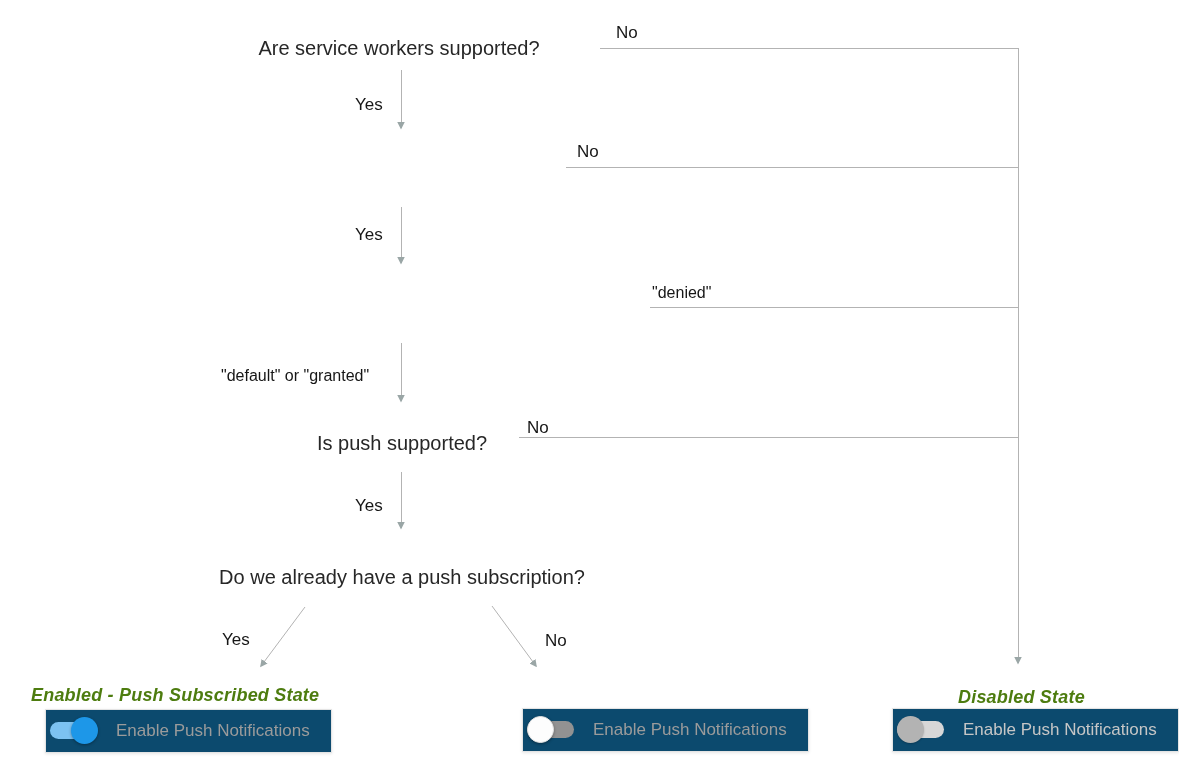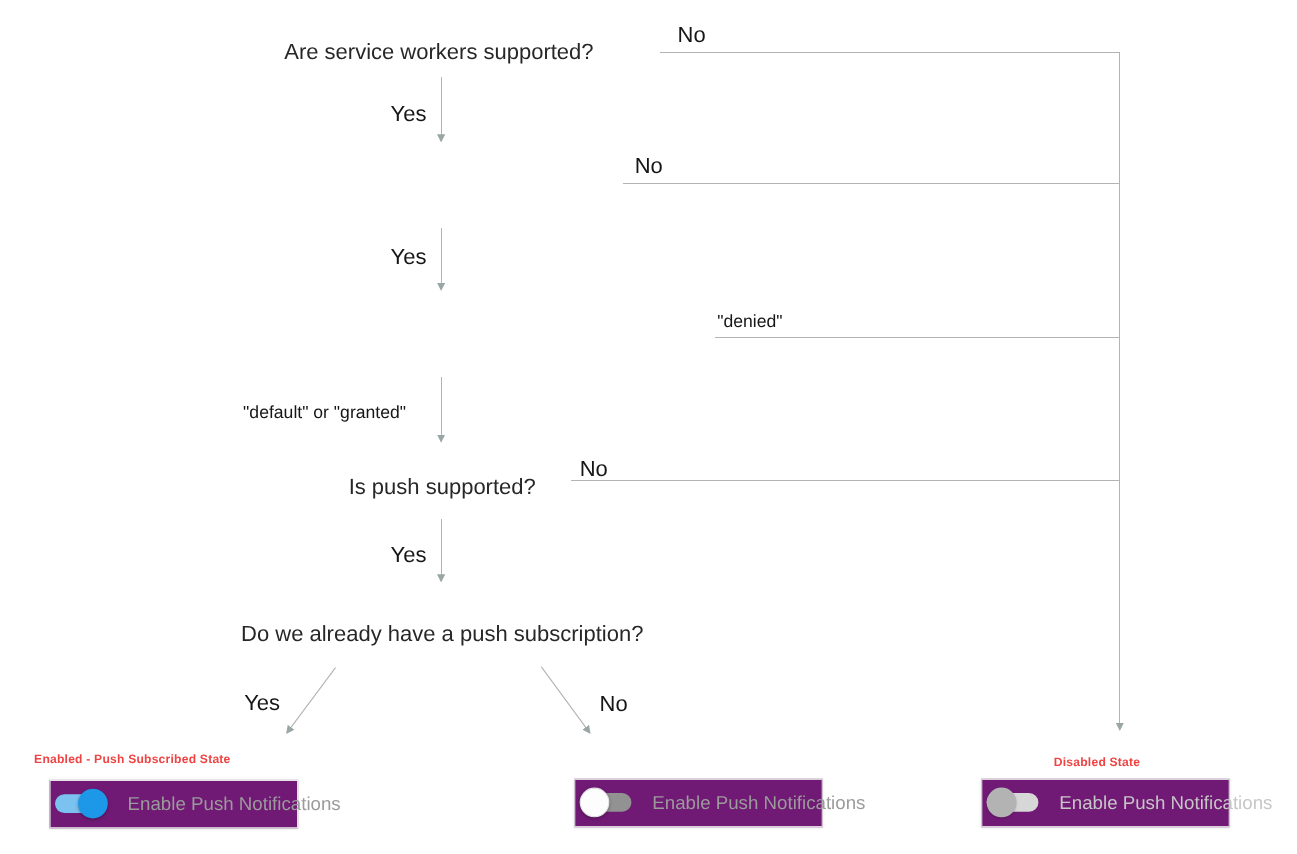--- a/index.html
+++ b/index.html
@@ -7,29 +7,29 @@
     position:relative;width:1179px;height:776px;background:#ffffff;overflow:hidden;
     font-family:"Liberation Sans", sans-serif;
   }
   svg.lines{position:absolute;left:0;top:0;pointer-events:none;}
   .question{
     position:absolute;color:#272727;font-size:20px;line-height:26px;
     transform:translateX(-50%);white-space:nowrap;text-align:center;
   }
   .question.wrap{white-space:normal;width:340px;}
   .branch-label{
-    position:absolute;color:#161616;font-size:20px;line-height:19px;white-space:nowrap;
+    position:absolute;color:#161616;font-size:17px;line-height:19px;white-space:nowrap;
   }
   .branch-label.small{font-size:16px;}
   .state-label{
-    position:absolute;color:#ef4444;font-size:11px;font-weight:bold;
+    position:absolute;color:#4d7c0f;font-size:18px;font-weight:bold;font-style:italic;
     white-space:nowrap;letter-spacing:0.2px;
   }
   .card{
-    position:absolute;width:226px;height:44px;background:#701a75;
+    position:absolute;width:287px;height:44px;background:#0c4a6e;
     border:1px solid #e4e4e4;box-shadow:0 1px 3px rgba(0,0,0,0.10);
     display:flex;align-items:center;box-sizing:border-box;padding-left:4px;
   }
   .switch{position:relative;width:48px;height:28px;flex:0 0 auto;}
   .switch .track{position:absolute;left:0;top:5px;width:47px;height:17px;border-radius:9px;}
   .switch .knob{position:absolute;top:0;width:27px;height:27px;border-radius:50%;
     box-shadow:0 1px 3px rgba(0,0,0,0.35);}
   .switch.on  .track{background:#7cc2f1;}
   .switch.on  .knob{right:0;background:#1d97e8;}
   .switch.off .track{background:#929292;}

